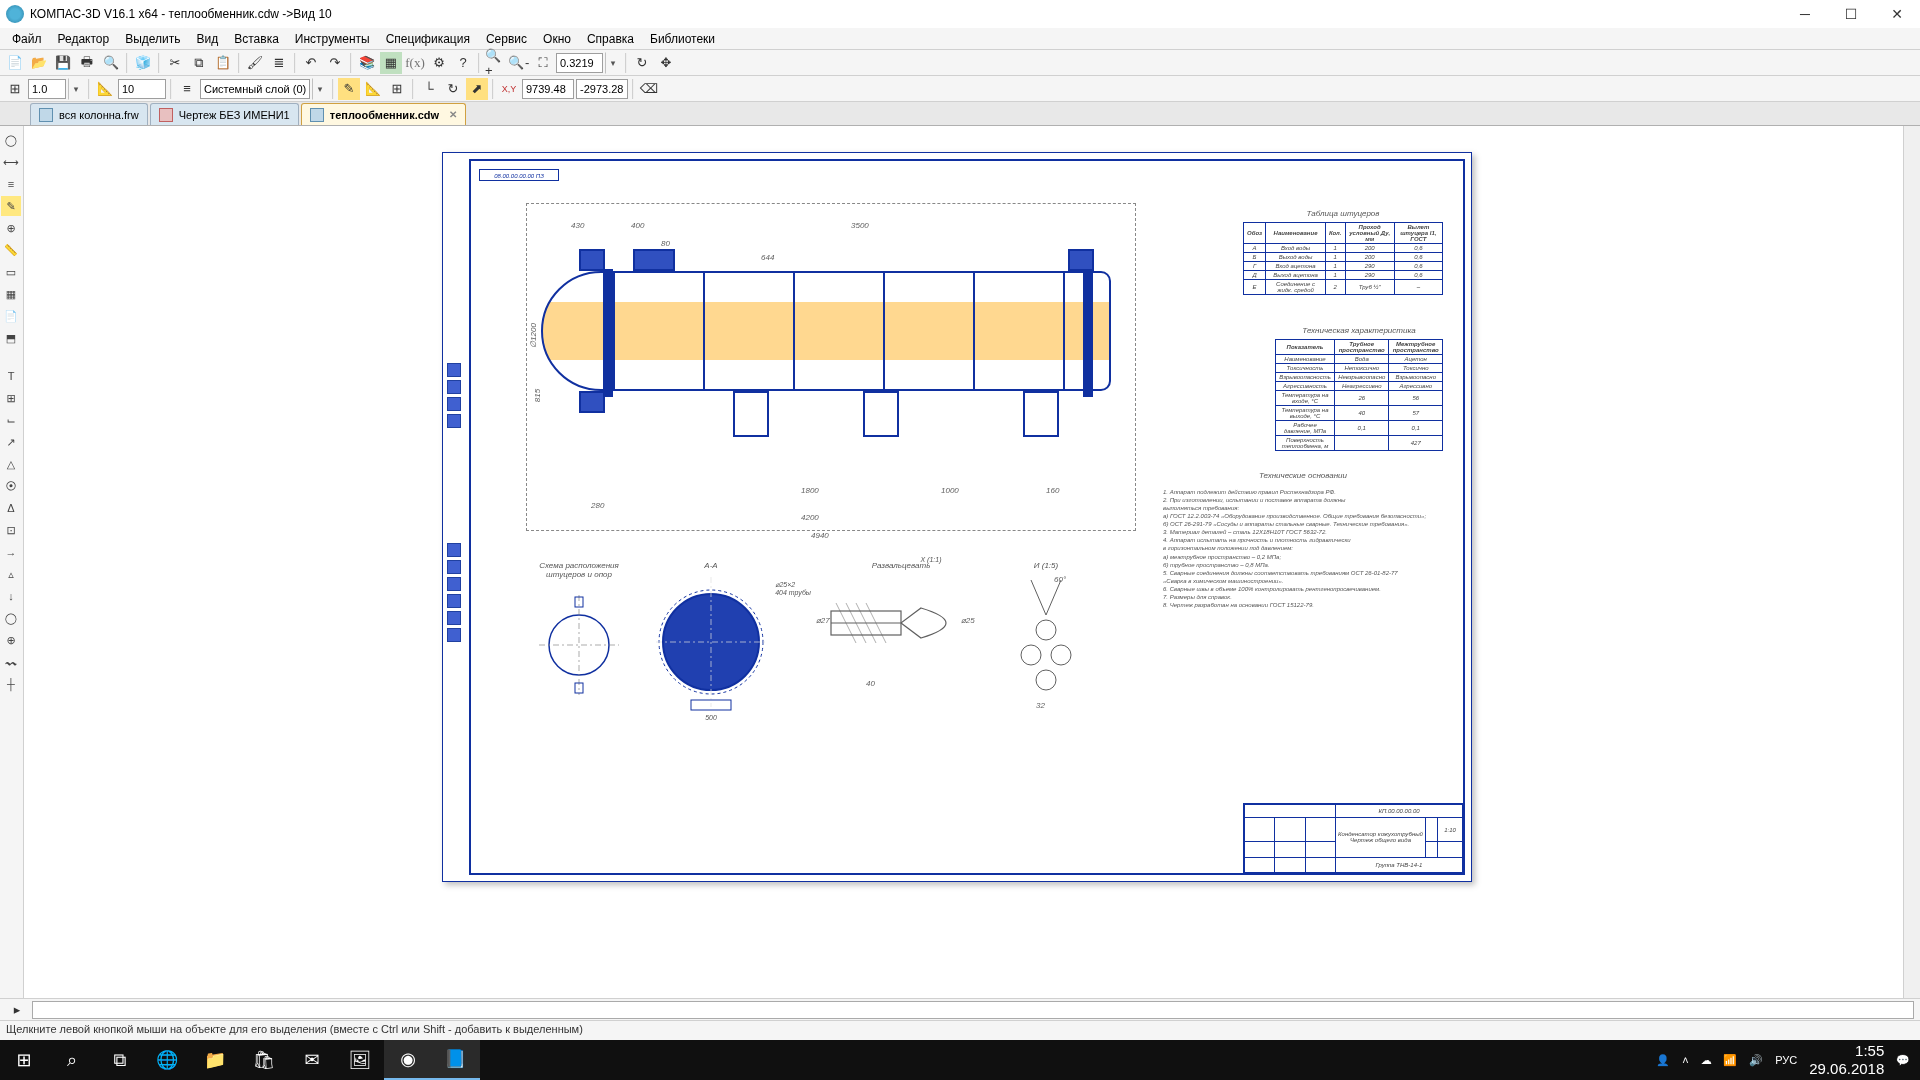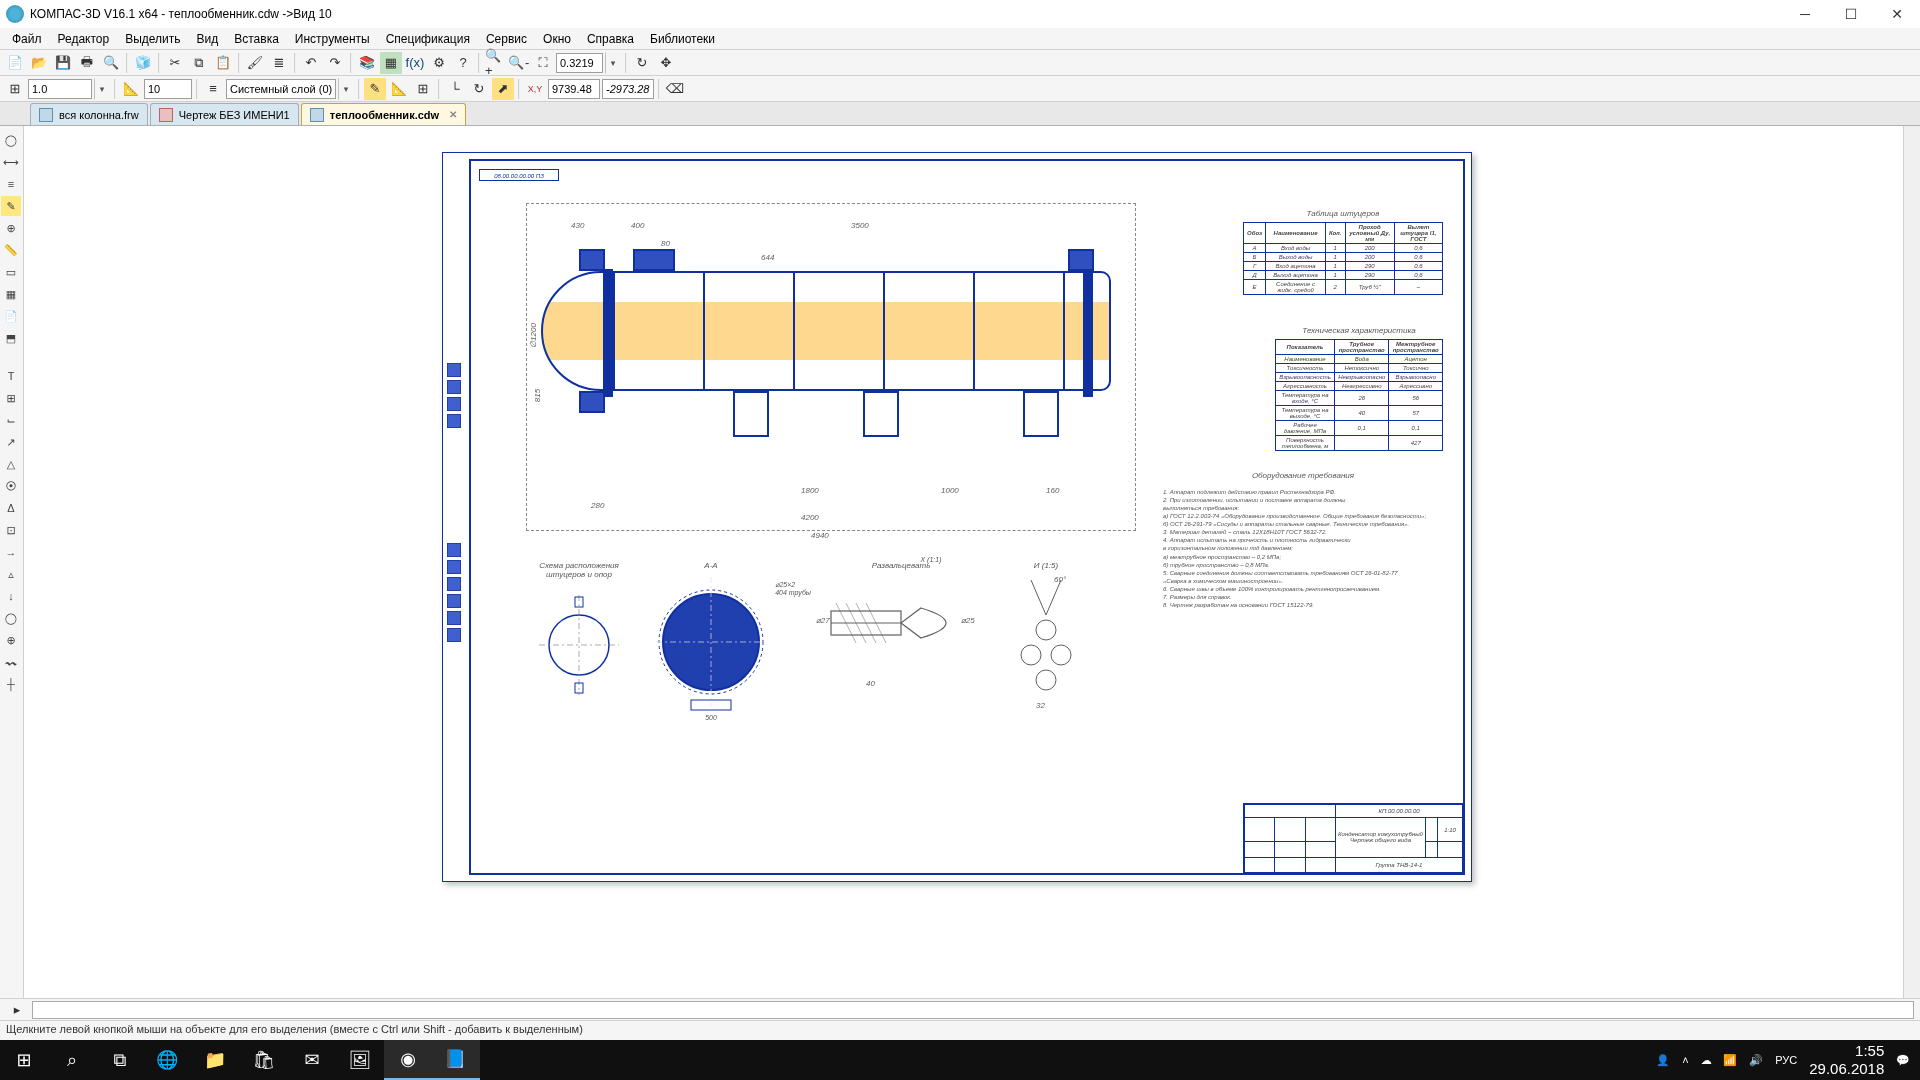--- a/index.html
+++ b/index.html
@@ -129,57 +129,57 @@
   <div class="tb-btn">📋</div>
   <div class="tb-sep"></div>
   <div class="tb-btn">🖌</div>
   <div class="tb-btn">≣</div>
   <div class="tb-sep"></div>
   <div class="tb-btn">↶</div>
   <div class="tb-btn">↷</div>
   <div class="tb-sep"></div>
   <div class="tb-btn">📚</div>
   <div class="tb-btn" style="background:#c0e0c0">▦</div>
-  <div class="tb-btn" style="color:#0c4a6e;">f(x)</div>
+  <div class="tb-btn" style="color:#737373;font-family:Liberation Serif, serif;">f(x)</div>
   <div class="tb-btn">⚙</div>
   <div class="tb-btn">?</div>
   <div class="tb-sep"></div>
   <div class="tb-btn">🔍+</div>
   <div class="tb-btn">🔍-</div>
   <div class="tb-btn">⛶</div>
   <input class="tb-input" style="width: 47px;" value="0.3219">
   <div class="tb-btn tb-dd">▾</div>
   <div class="tb-sep"></div>
   <div class="tb-btn">↻</div>
   <div class="tb-btn">✥</div>
 </div>
 
 <div class="toolbar">
   <div class="tb-btn">⊞</div>
-  <input class="tb-input" style="width: 64px;" value="1.0">
+  <input class="tb-input" style="width: 38px;" value="1.0">
   <div class="tb-btn tb-dd">▾</div>
   <div class="tb-sep"></div>
   <div class="tb-btn">📐</div>
   <input class="tb-input" style="width: 48px;" value="10">
   <div class="tb-sep"></div>
   <div class="tb-btn">≡</div>
   <input class="tb-input" style="width: 110px;" value="Системный слой (0)">
   <div class="tb-btn tb-dd">▾</div>
   <div class="tb-sep"></div>
   <div class="tb-btn" style="background:#ffe080">✎</div>
   <div class="tb-btn">📐</div>
   <div class="tb-btn">⊞</div>
   <div class="tb-sep"></div>
   <div class="tb-btn">└</div>
   <div class="tb-btn">↻</div>
   <div class="tb-btn" style="background:#ffe080">⬈</div>
   <div class="tb-sep"></div>
   <div class="tb-btn" style="font-size:9px;color:#c03030">X,Y</div>
   <input class="tb-input" style="width: 52px;" value="9739.48">
-  <input class="tb-input" style="width: 52px; font-style: italic;" value="-2973.28">
+  <input class="tb-input" style="width: 52px;" value="-2973.28">
   <div class="tb-sep"></div>
   <div class="tb-btn">⌫</div>
 </div>
 
 <div class="doc-tabs">
   <div class="doc-tab">
     <div class="tab-icon"></div>
     <span>вся колонна.frw</span>
   </div>
   <div class="doc-tab">
@@ -366,21 +366,21 @@
                 <tr>
                   <td>Поверхность теплообмена, м</td>
                   <td></td>
                   <td>427</td>
                 </tr>
               </tbody>
             </table>
         </div>
 
         <div class="tech-req">
-          <div class="req-title">Оборудование требования</div>
+          <div class="req-title">Технические основании</div>
           <div id="req-lines">
               <div>1. Аппарат подлежит действию правил Ростехнадзора РФ.</div>
               <div>2. При изготовлении, испытании и поставке аппарата должны</div>
               <div>выполняться требования:</div>
               <div>а) ГОСТ 12.2.003-74 «Оборудование производственное. Общие требования безопасности»;</div>
               <div>б) ОСТ 26-291-79 «Сосуды и аппараты стальные сварные. Технические требования».</div>
               <div>3. Материал деталей – сталь 12Х18Н10Т ГОСТ 5632-72.</div>
               <div>4. Аппарат испытать на прочность и плотность гидравлически</div>
               <div>в горизонтальном положении под давлением:</div>
               <div>а) межтрубное пространство – 0,2 МПа;</div>

